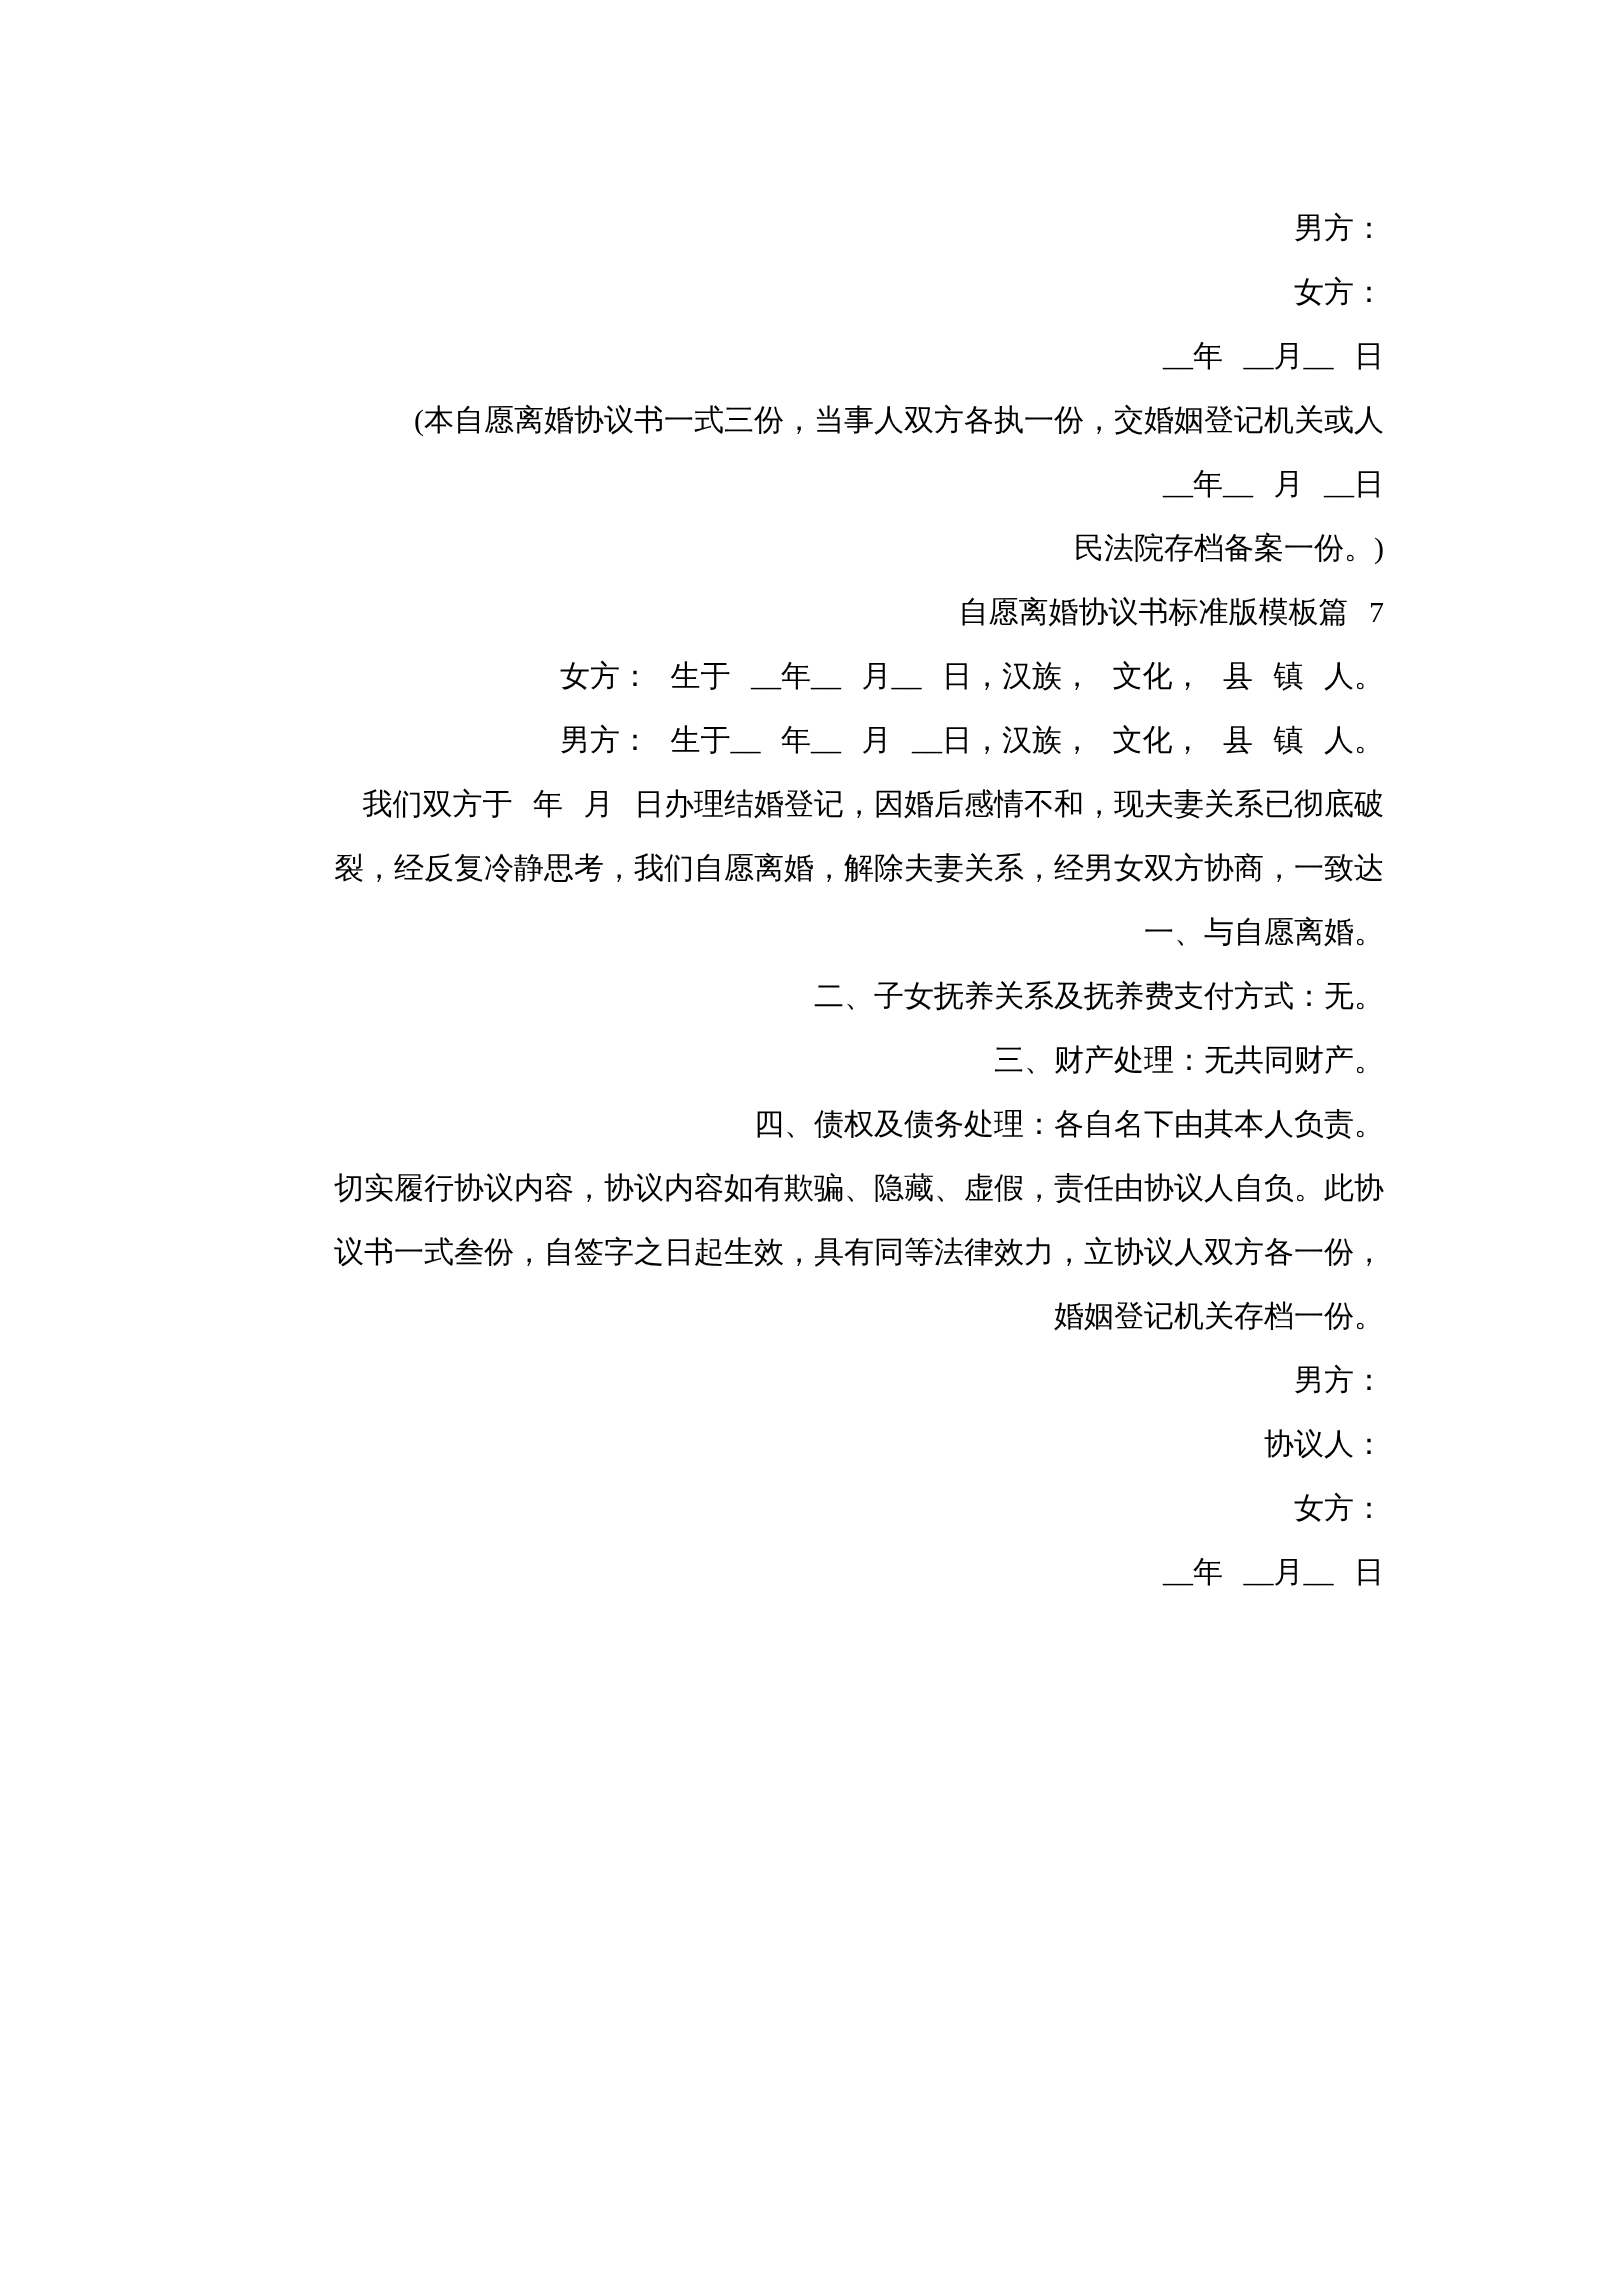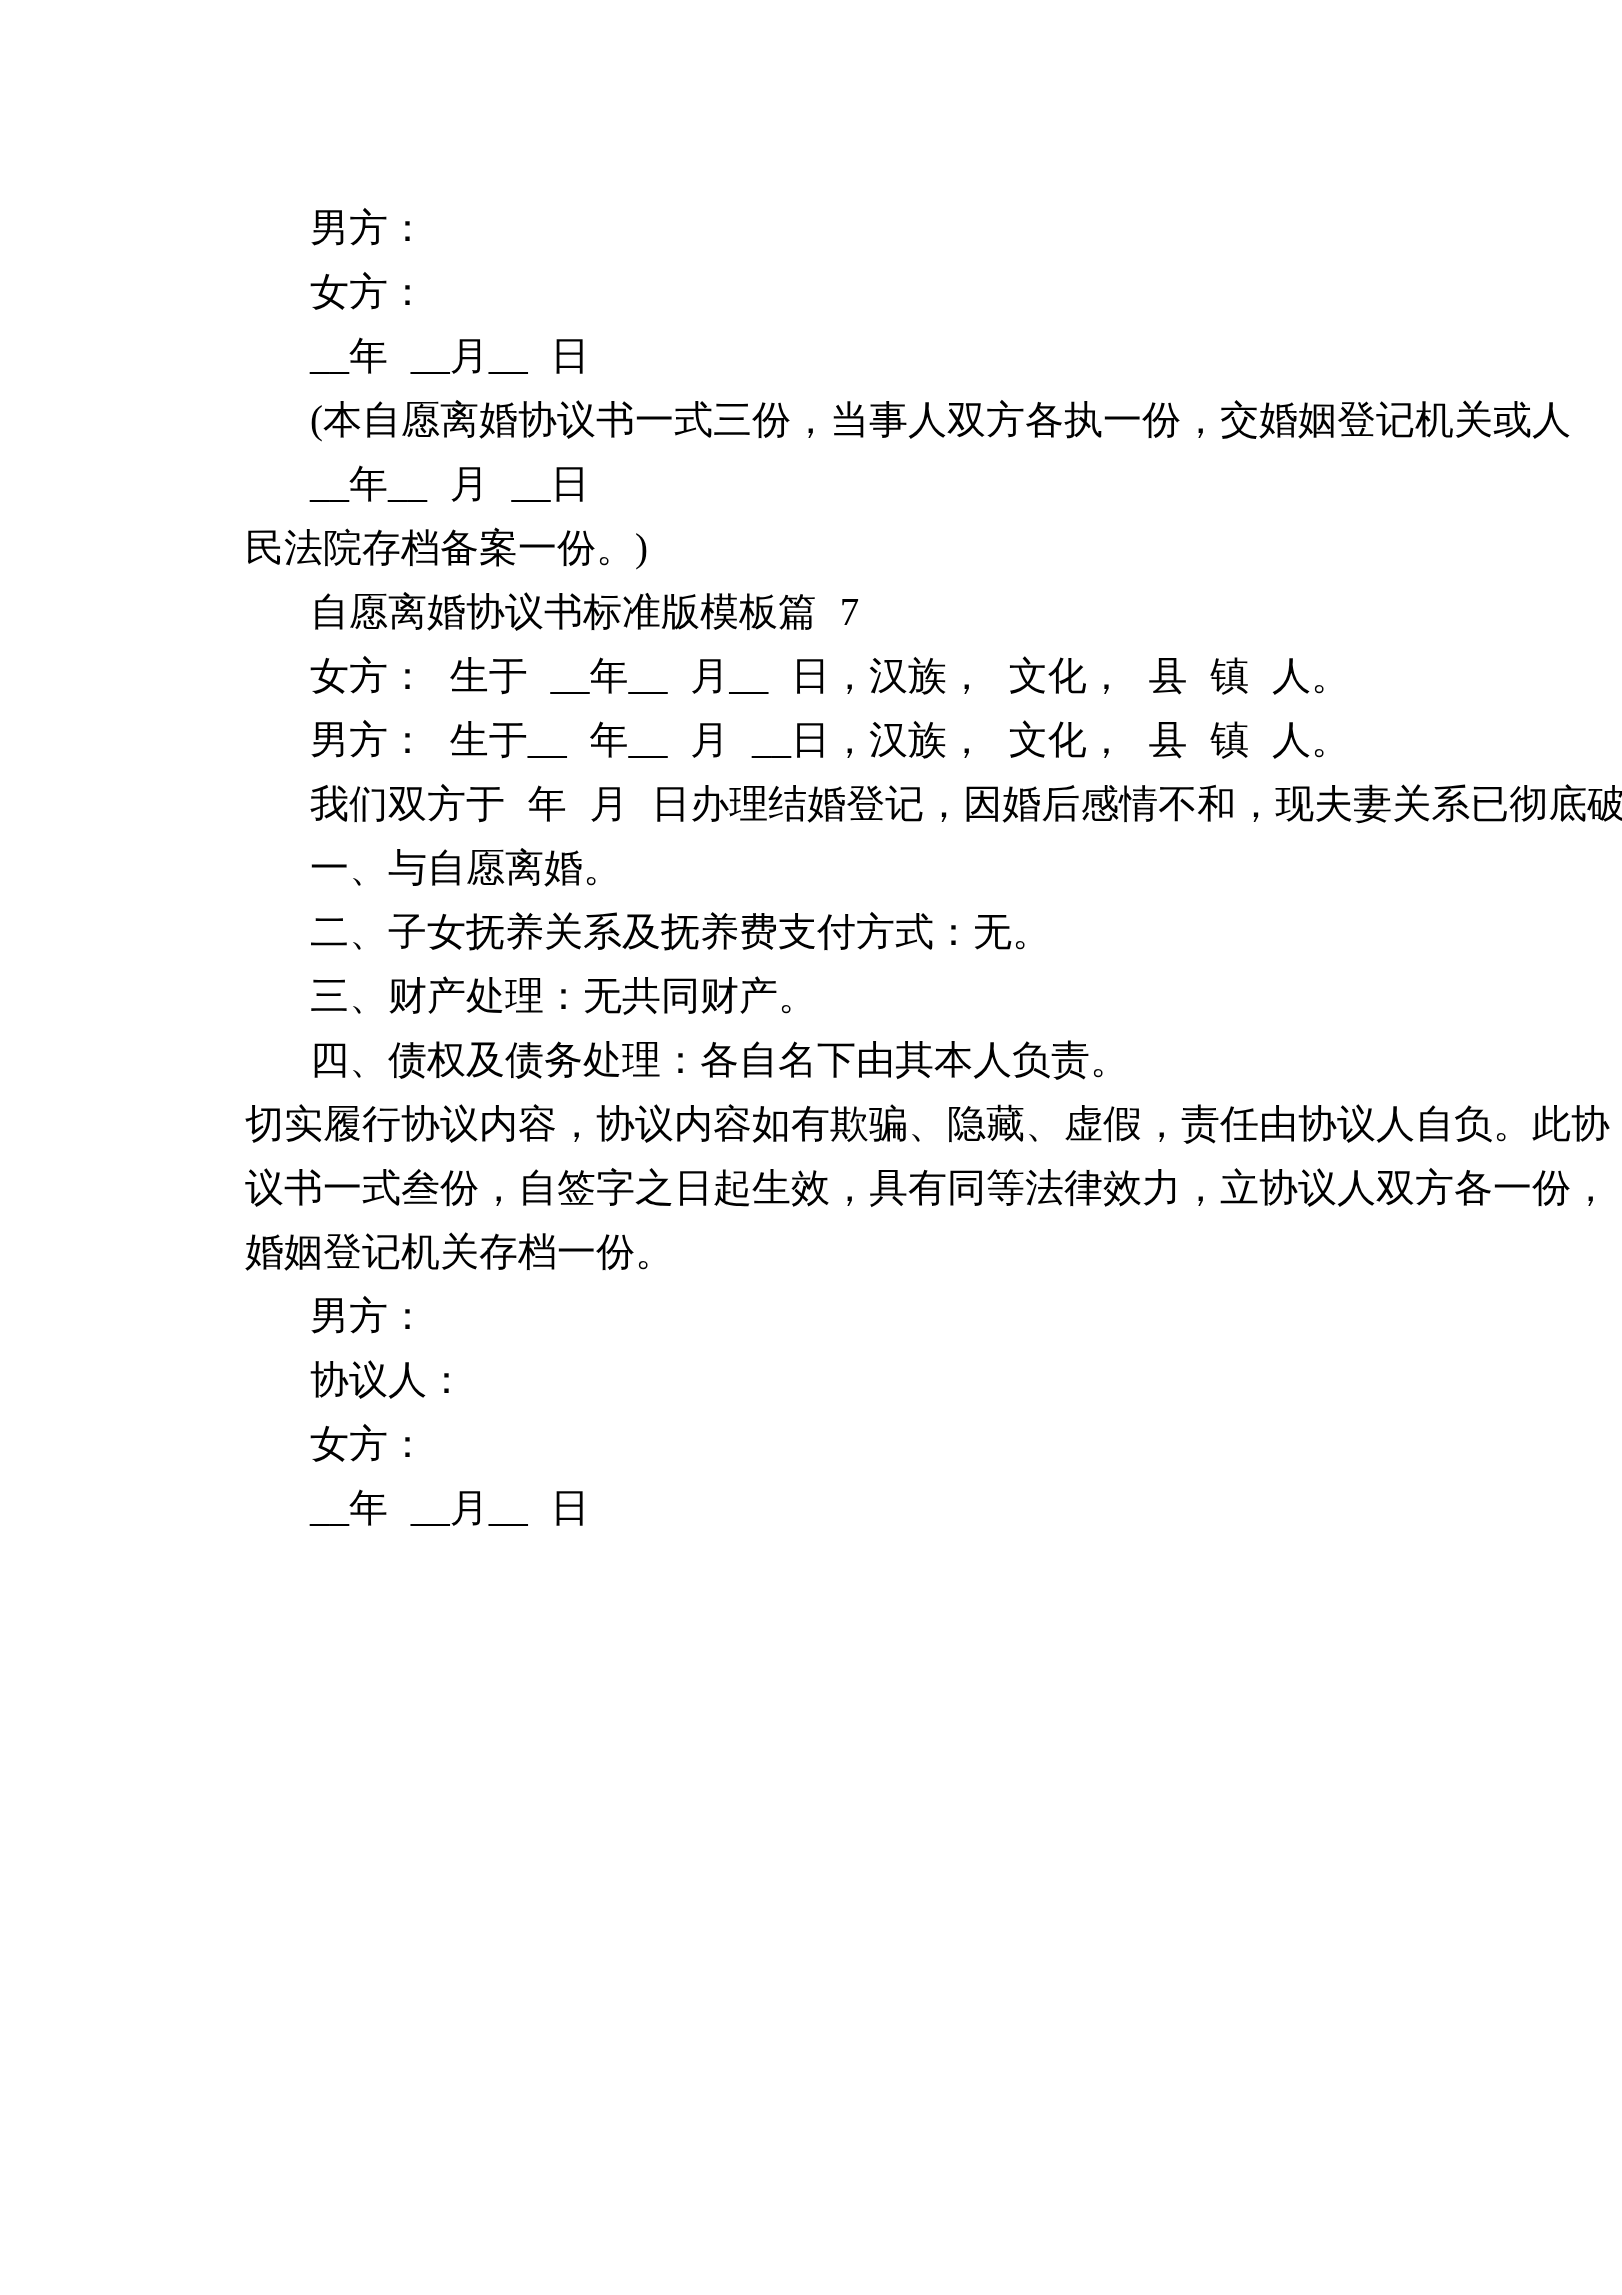--- a/index.html
+++ b/index.html
@@ -19,47 +19,49 @@
     overflow: hidden;
   }
   .doc-body {
     position: absolute;
     left: 245px;
     top: 196px;
     width: 1139px;
   }
   .line {
     font-family: "Liberation Serif", "DejaVu Serif", serif;
-    font-size: 39px;
+    font-size: 30px;
     line-height: 64px;
     height: 64px;
     color: #000000;
     white-space: pre;
     word-spacing: 13px;
     letter-spacing: 0;
+    text-align: right;
   }
   .line.indent {
     padding-left: 65px;
   }
 </style>
 </head>
 <body>
 
 <div class="page" style="background: rgb(255, 255, 255); color: rgb(0, 0, 0);">
   <div class="doc-body">
       <div class="line indent">男方：</div>
       <div class="line indent">女方：</div>
       <div class="line indent">__年 __月__ 日</div>
       <div class="line indent">(本自愿离婚协议书一式三份，当事人双方各执一份，交婚姻登记机关或人</div>
       <div class="line indent">__年__ 月 __日</div>
       <div class="line">民法院存档备案一份。)</div>
       <div class="line indent">自愿离婚协议书标准版模板篇 7</div>
       <div class="line indent">女方： 生于 __年__ 月__ 日，汉族， 文化， 县 镇 人。</div>
       <div class="line indent">男方： 生于__ 年__ 月 __日，汉族， 文化， 县 镇 人。</div>
       <div class="line indent">我们双方于 年 月 日办理结婚登记，因婚后感情不和，现夫妻关系已彻底破</div>
+      <div class="line">裂，经反复冷静思考，我们自愿离婚，解除夫妻关系，经男女双方协商，一致达</div>
       <div class="line indent">一、与自愿离婚。</div>
       <div class="line indent">二、子女抚养关系及抚养费支付方式：无。</div>
       <div class="line indent">三、财产处理：无共同财产。</div>
       <div class="line indent">四、债权及债务处理：各自名下由其本人负责。</div>
       <div class="line">切实履行协议内容，协议内容如有欺骗、隐藏、虚假，责任由协议人自负。此协</div>
       <div class="line">议书一式叁份，自签字之日起生效，具有同等法律效力，立协议人双方各一份，</div>
       <div class="line">婚姻登记机关存档一份。</div>
       <div class="line indent">男方：</div>
       <div class="line indent">协议人：</div>
       <div class="line indent">女方：</div>

